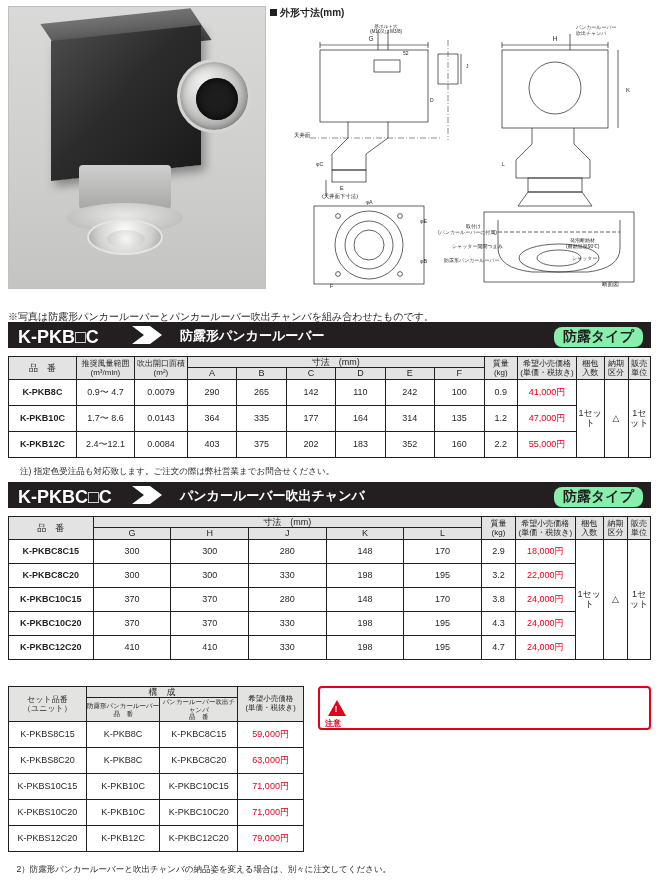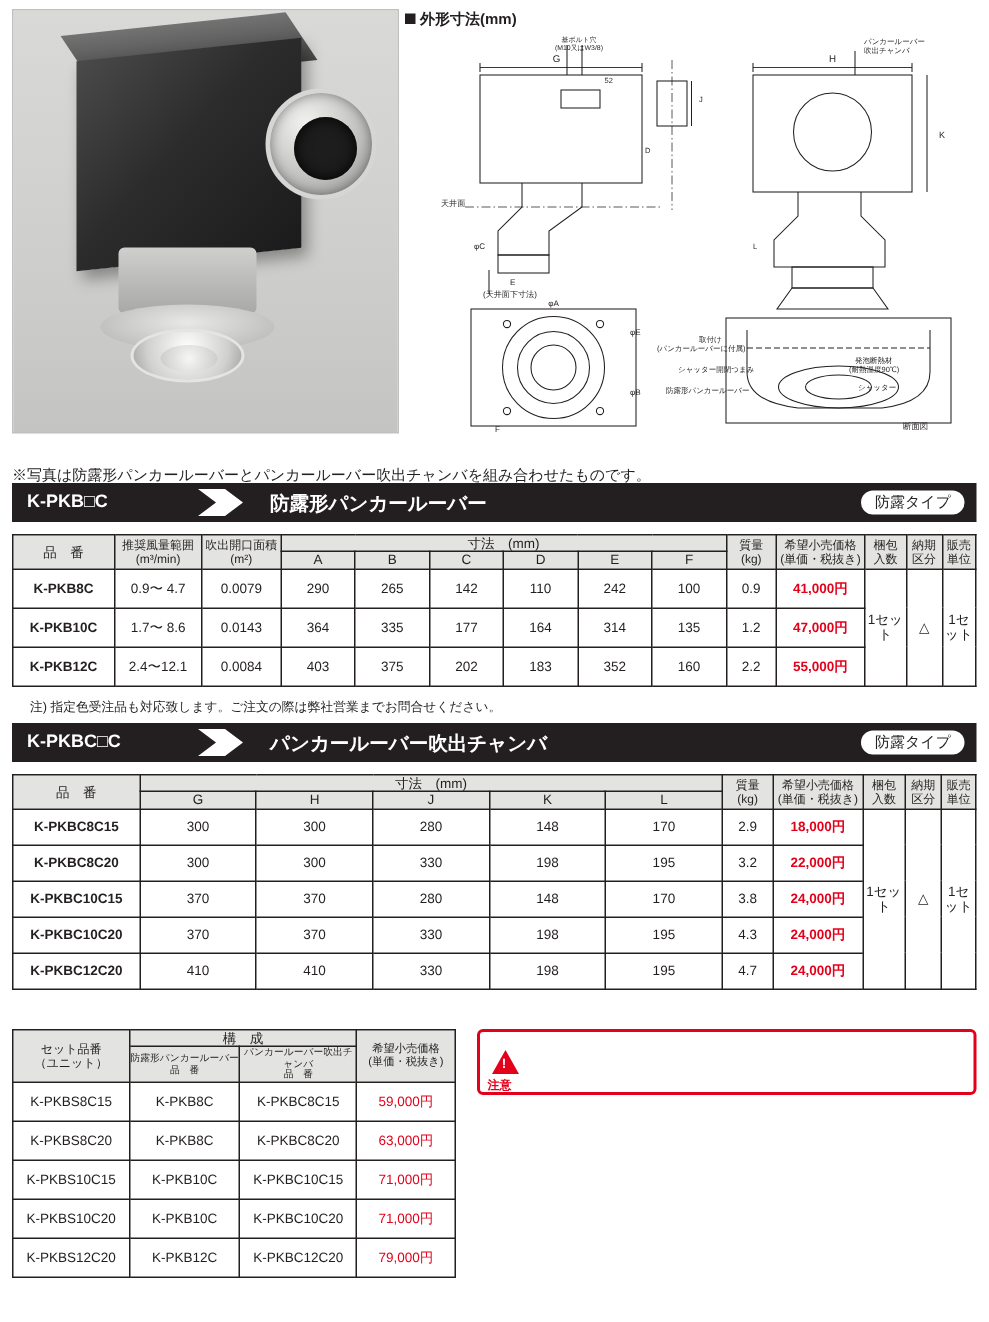--- a/index.html
+++ b/index.html
@@ -84,46 +84,46 @@
   .photo-note {
     position: absolute; left: 8px; top: 294px; font-size: 10px; color:#231f20;margin-top:16px;
   }
 
   
   .sec-bar {
     position: absolute; left: 8px; width: 643px; height: 26px;
     background: #231f20;
   }
   .sec-bar .code {
-    position:absolute; left:10px; top:5px; color:#ffffff; font-size:12px; font-weight:bold;
+    position:absolute; left:10px; top:5px; color:#ffffff; font-size:18px; font-weight:bold;
   }
   .sec-bar .arrow {
     position:absolute; left:124px; top:0px; width:40px; height:26px;
   }
   .sec-bar .arrow svg { display:block; }
   .sec-bar .name {
     position:absolute; left:172px; top:5px; color:#ffffff; font-size:13px; font-weight:bold;
   }
   .sec-bar .tag {
     position:absolute; right:8px; top:5px;
-    background:#ffffff; color:#231f20; font-size:10px; font-weight:normal;
+    background:#86efac; color:#231f20; font-size:14px; font-weight:bold;
     border-radius:8px; padding:1px 9px; letter-spacing:0;
   }
 
   
   table.spec {
     position:absolute; border-collapse: collapse; font-size:9px; color:#231f20;
   }
   table.spec th, table.spec td {
     border: 1px solid #231f20; text-align:center; vertical-align: middle;
     padding: 0; line-height: 1.15;
   }
   table.spec th { background:#e3e3e1; font-weight:normal; }
   td.code-cell { font-weight:bold; text-align:left; padding-left:7px; }
-  td.price { color:#e3001b; font-weight:bold; }
+  td.price { color:#e3001b; font-weight:normal; }
   th.price-h { font-size:8px; line-height:1.05; }
   .small8 { font-size:8px; }
   .note {
     position:absolute; font-size:8.5px; color:#231f20;
   }
 
   
   table.setT {
     position:absolute; border-collapse:collapse; font-size:9px;
   }
@@ -503,14 +503,15 @@
   </tbody>
     </table>
 
   <div class="caution">
     <div class="tri"></div>
     <div class="lab">注意</div>
     <div class="txt">
     </div>
   </div>
 
+  <div class="footnote" style="top:864px;">　2）防露形パンカールーバーと吹出チャンバの納品姿を変える場合は、別々に注文してください。</div>
 
 </div>
 
 </body></html>

